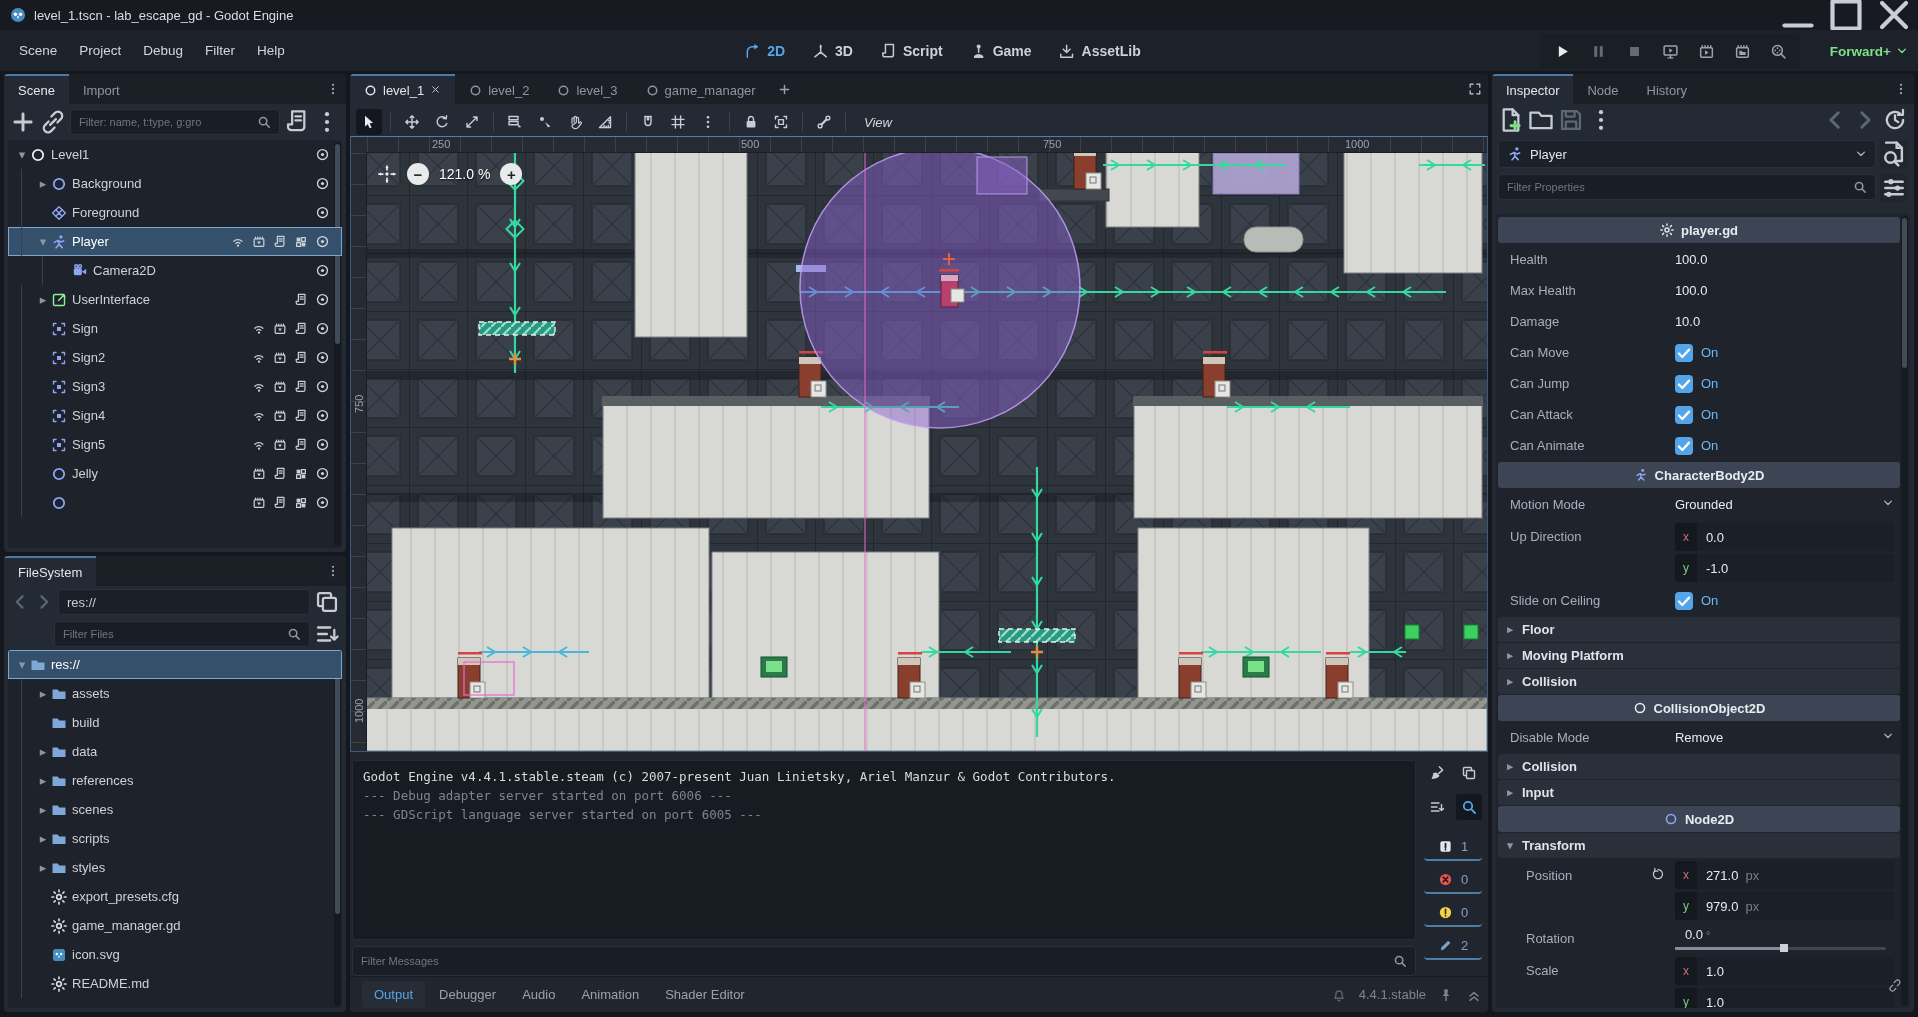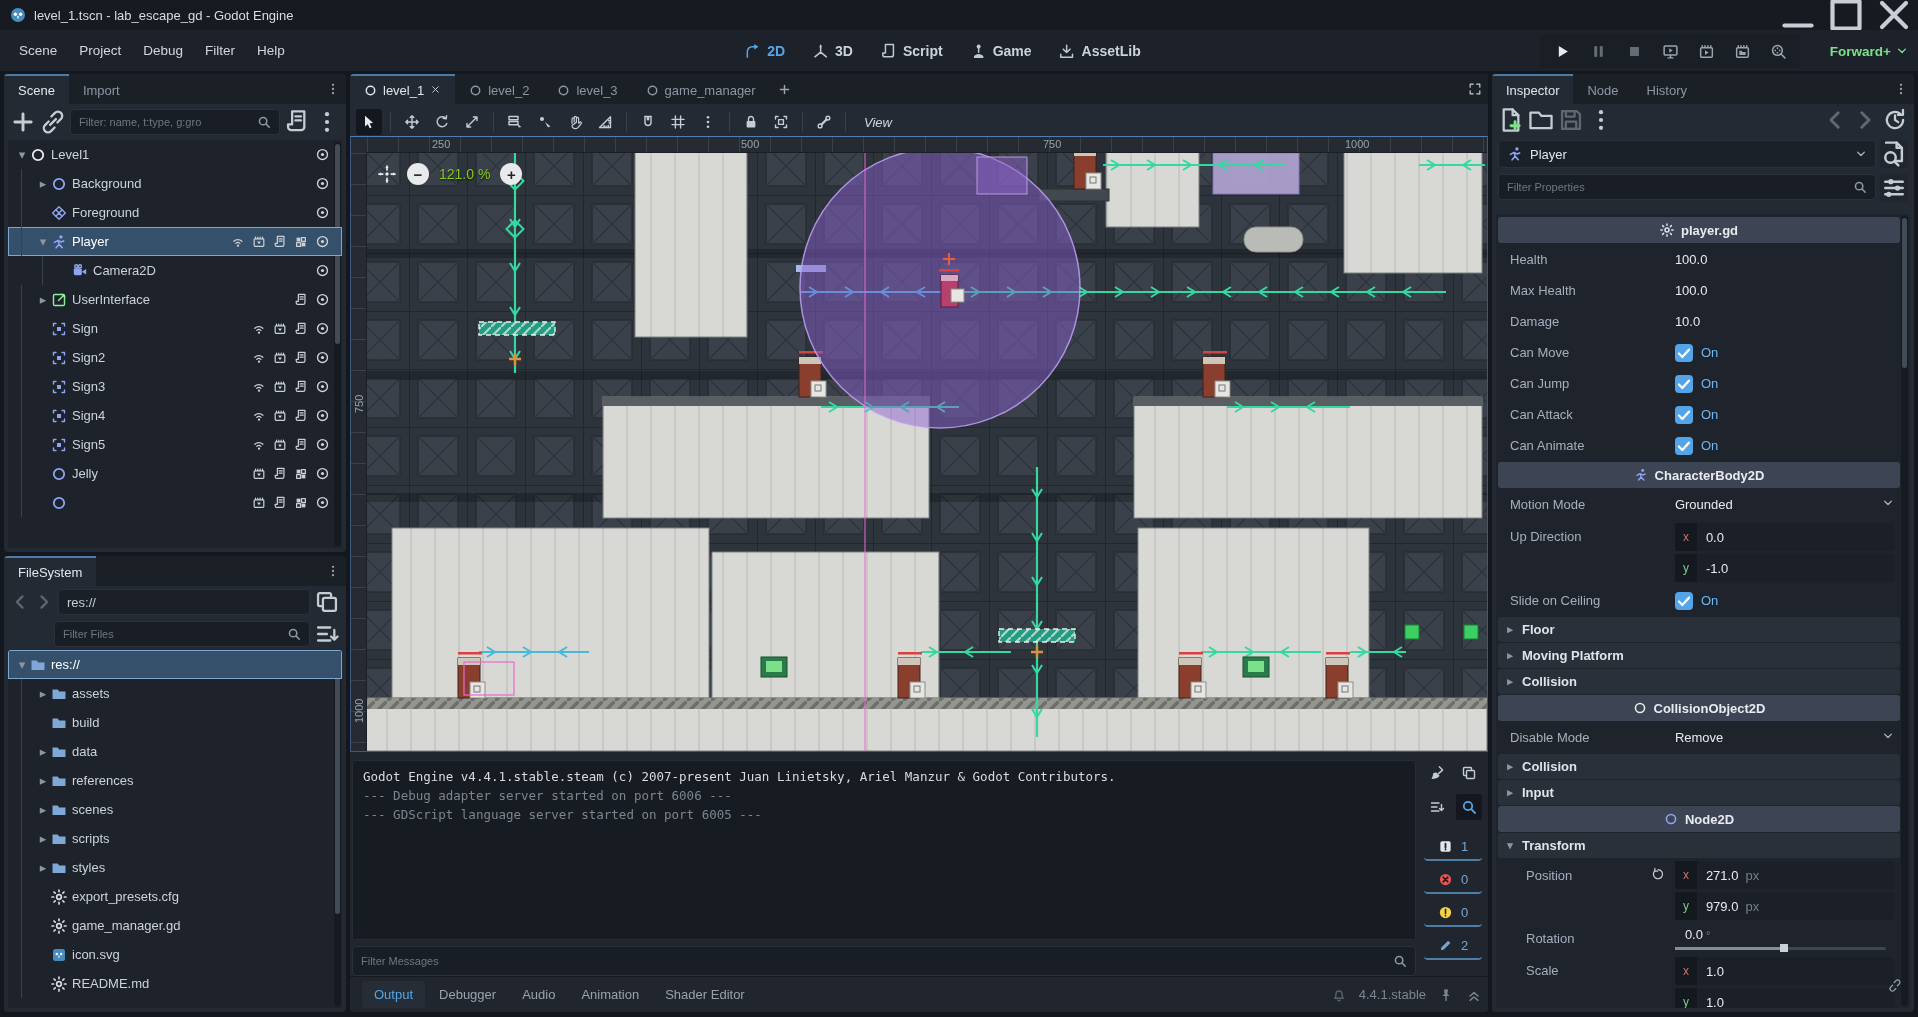--- a/index.html
+++ b/index.html
@@ -71,21 +71,21 @@
   #ruler-top { left:16px; right:0; top:0; height:16px; border-bottom:1px solid #1b1f25;
     background-image:repeating-linear-gradient(90deg,#3a414b 0 1px,transparent 1px 31px); }
   #ruler-left { left:0; top:16px; bottom:0; width:16px; border-right:1px solid #1b1f25;
     background-image:repeating-linear-gradient(180deg,#3a414b 0 1px,transparent 1px 31px); }
   #ruler-corner { left:0; top:0; width:16px; height:16px; background:#262b33; position:absolute; }
   .rlab-t { position:absolute; top:1px; padding-left:3px; }
   .rlab-l { position:absolute; left:2px; transform:rotate(-90deg); transform-origin:left top; }
   #zoombar { position:absolute; left:26px; top:26px; display:flex; align-items:center; gap:10px; }
   .zbtn { width:22px; height:22px; border-radius:50%; background:#e8eaec; color:#1d222a;
     display:flex; align-items:center; justify-content:center; font-weight:bold; font-size:15px; }
-  #zoom-label { color:#84cc16; font-size:14px; text-shadow:0 1px 2px rgba(0,0,0,.7); }
+  #zoom-label { color:#ffffff; font-size:14px; text-shadow:0 1px 2px rgba(0,0,0,.7); }
   #center-view-btn { color:#e8eaec; width:20px; height:20px; }
 
   
   #output-log { position:absolute; left:2px; right:72px; top:4px; height:180px; background:#171b22;
     border:1px solid #262c35; border-radius:3px; padding:6px 10px;
     font-family:"DejaVu Sans Mono", monospace; font-size:12.5px; line-height:19px; }
   .log-line { white-space:nowrap; color:#d7dbe0; }
   .log-line.dim { color:#7d8590; }
   #output-side { position:absolute; right:2px; top:4px; width:66px; bottom:40px; display:flex;
     flex-direction:column; align-items:center; }

